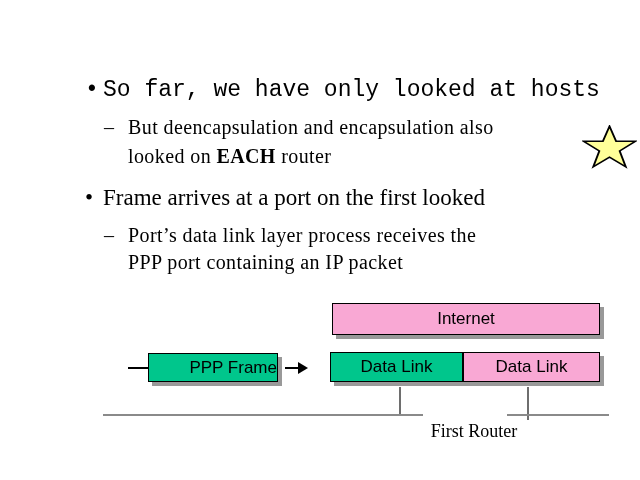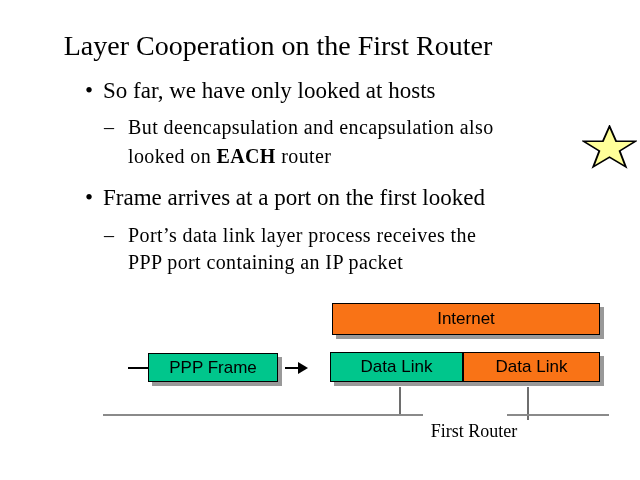--- a/index.html
+++ b/index.html
@@ -15,21 +15,21 @@
   .bullet-row .marker{display:inline-block;width:18px;}
   .sub-row{position:absolute;font-size:20px;line-height:29px;letter-spacing:0.4px;}
   .sub-row .marker{position:absolute;left:0;top:0;}
   .sub-row .sub-text{margin-left:24px;}
   .sub-row .sub-line{white-space:nowrap;}
   .emph{font-weight:bold;}
   
   .dbox{
     position:absolute;border:1px solid #000;display:flex;align-items:center;
     justify-content:center;font-family:"Liberation Sans", sans-serif;
-    font-size:17px;box-shadow:4px 4px 0 0 #999999;background:#f97316;
+    font-size:17px;box-shadow:4px 4px 0 0 #999999;background:#f9a8d4;
   }
   .dbox.green{background:#00C68C;}
   .hline{position:absolute;height:2px;background:#000;}
   .thin{position:absolute;background:#6e6e6e;}
   .gray-line{position:absolute;height:2px;background:#8a8a8a;}
   .arrow-head{
     position:absolute;width:0;height:0;
     border-left:10px solid #000;border-top:6px solid transparent;
     border-bottom:6px solid transparent;
   }
@@ -37,23 +37,22 @@
     position:absolute;left:394px;top:421px;width:160px;text-align:center;
     font-family:Liberation Serif, serif;font-size:18px;
   }
   .star{position:absolute;left:582px;top:125px;width:55px;height:44px;}
 </style>
 </head>
 <body>
 
 <div id="slide">
 
-  <div class="title">Layer Cooperation on the First Router</div>
 
-  <div class="bullet-row" style="left:85px;top:77px;">
+  <div class="bullet-row" style="left:85px;top:77px;font-family:Liberation Mono, monospace;">
     <span class="marker">•</span><span>So far, we have only looked at hosts</span>
   </div>
 
   <div class="sub-row" style="left:104px;top:113px;">
     <span class="marker">–</span>
     <div class="sub-text">
       <div class="sub-line">But deencapsulation and encapsulation also</div>
       <div class="sub-line"><span>looked on </span><span class="emph">EACH</span><span> router</span></div>
     </div>
   </div>
@@ -73,21 +72,21 @@
       <div class="sub-line">PPP port containing an IP packet</div>
     </div>
   </div>
 
   <div class="dbox" style="left:332px;top:303px;width:266px;height:30px;">
     <span>Internet</span>
   </div>
 
   <div class="hline" style="left:128px;top:367px;width:21px;"></div>
 
-  <div class="dbox green" style="left:148px;top:353px;width:128px;height:27px;">
+  <div class="dbox green" style="left:148px;top:353px;width:128px;height:27px;justify-content:flex-end;">
     <span>PPP Frame</span>
   </div>
 
   <div class="hline" style="left:285px;top:367px;width:15px;"></div>
   <div class="arrow-head" style="left:298px;top:362px;"></div>
 
   <div class="dbox green" style="left:330px;top:352px;width:131px;height:28px;">
     <span>Data Link</span>
   </div>
 

